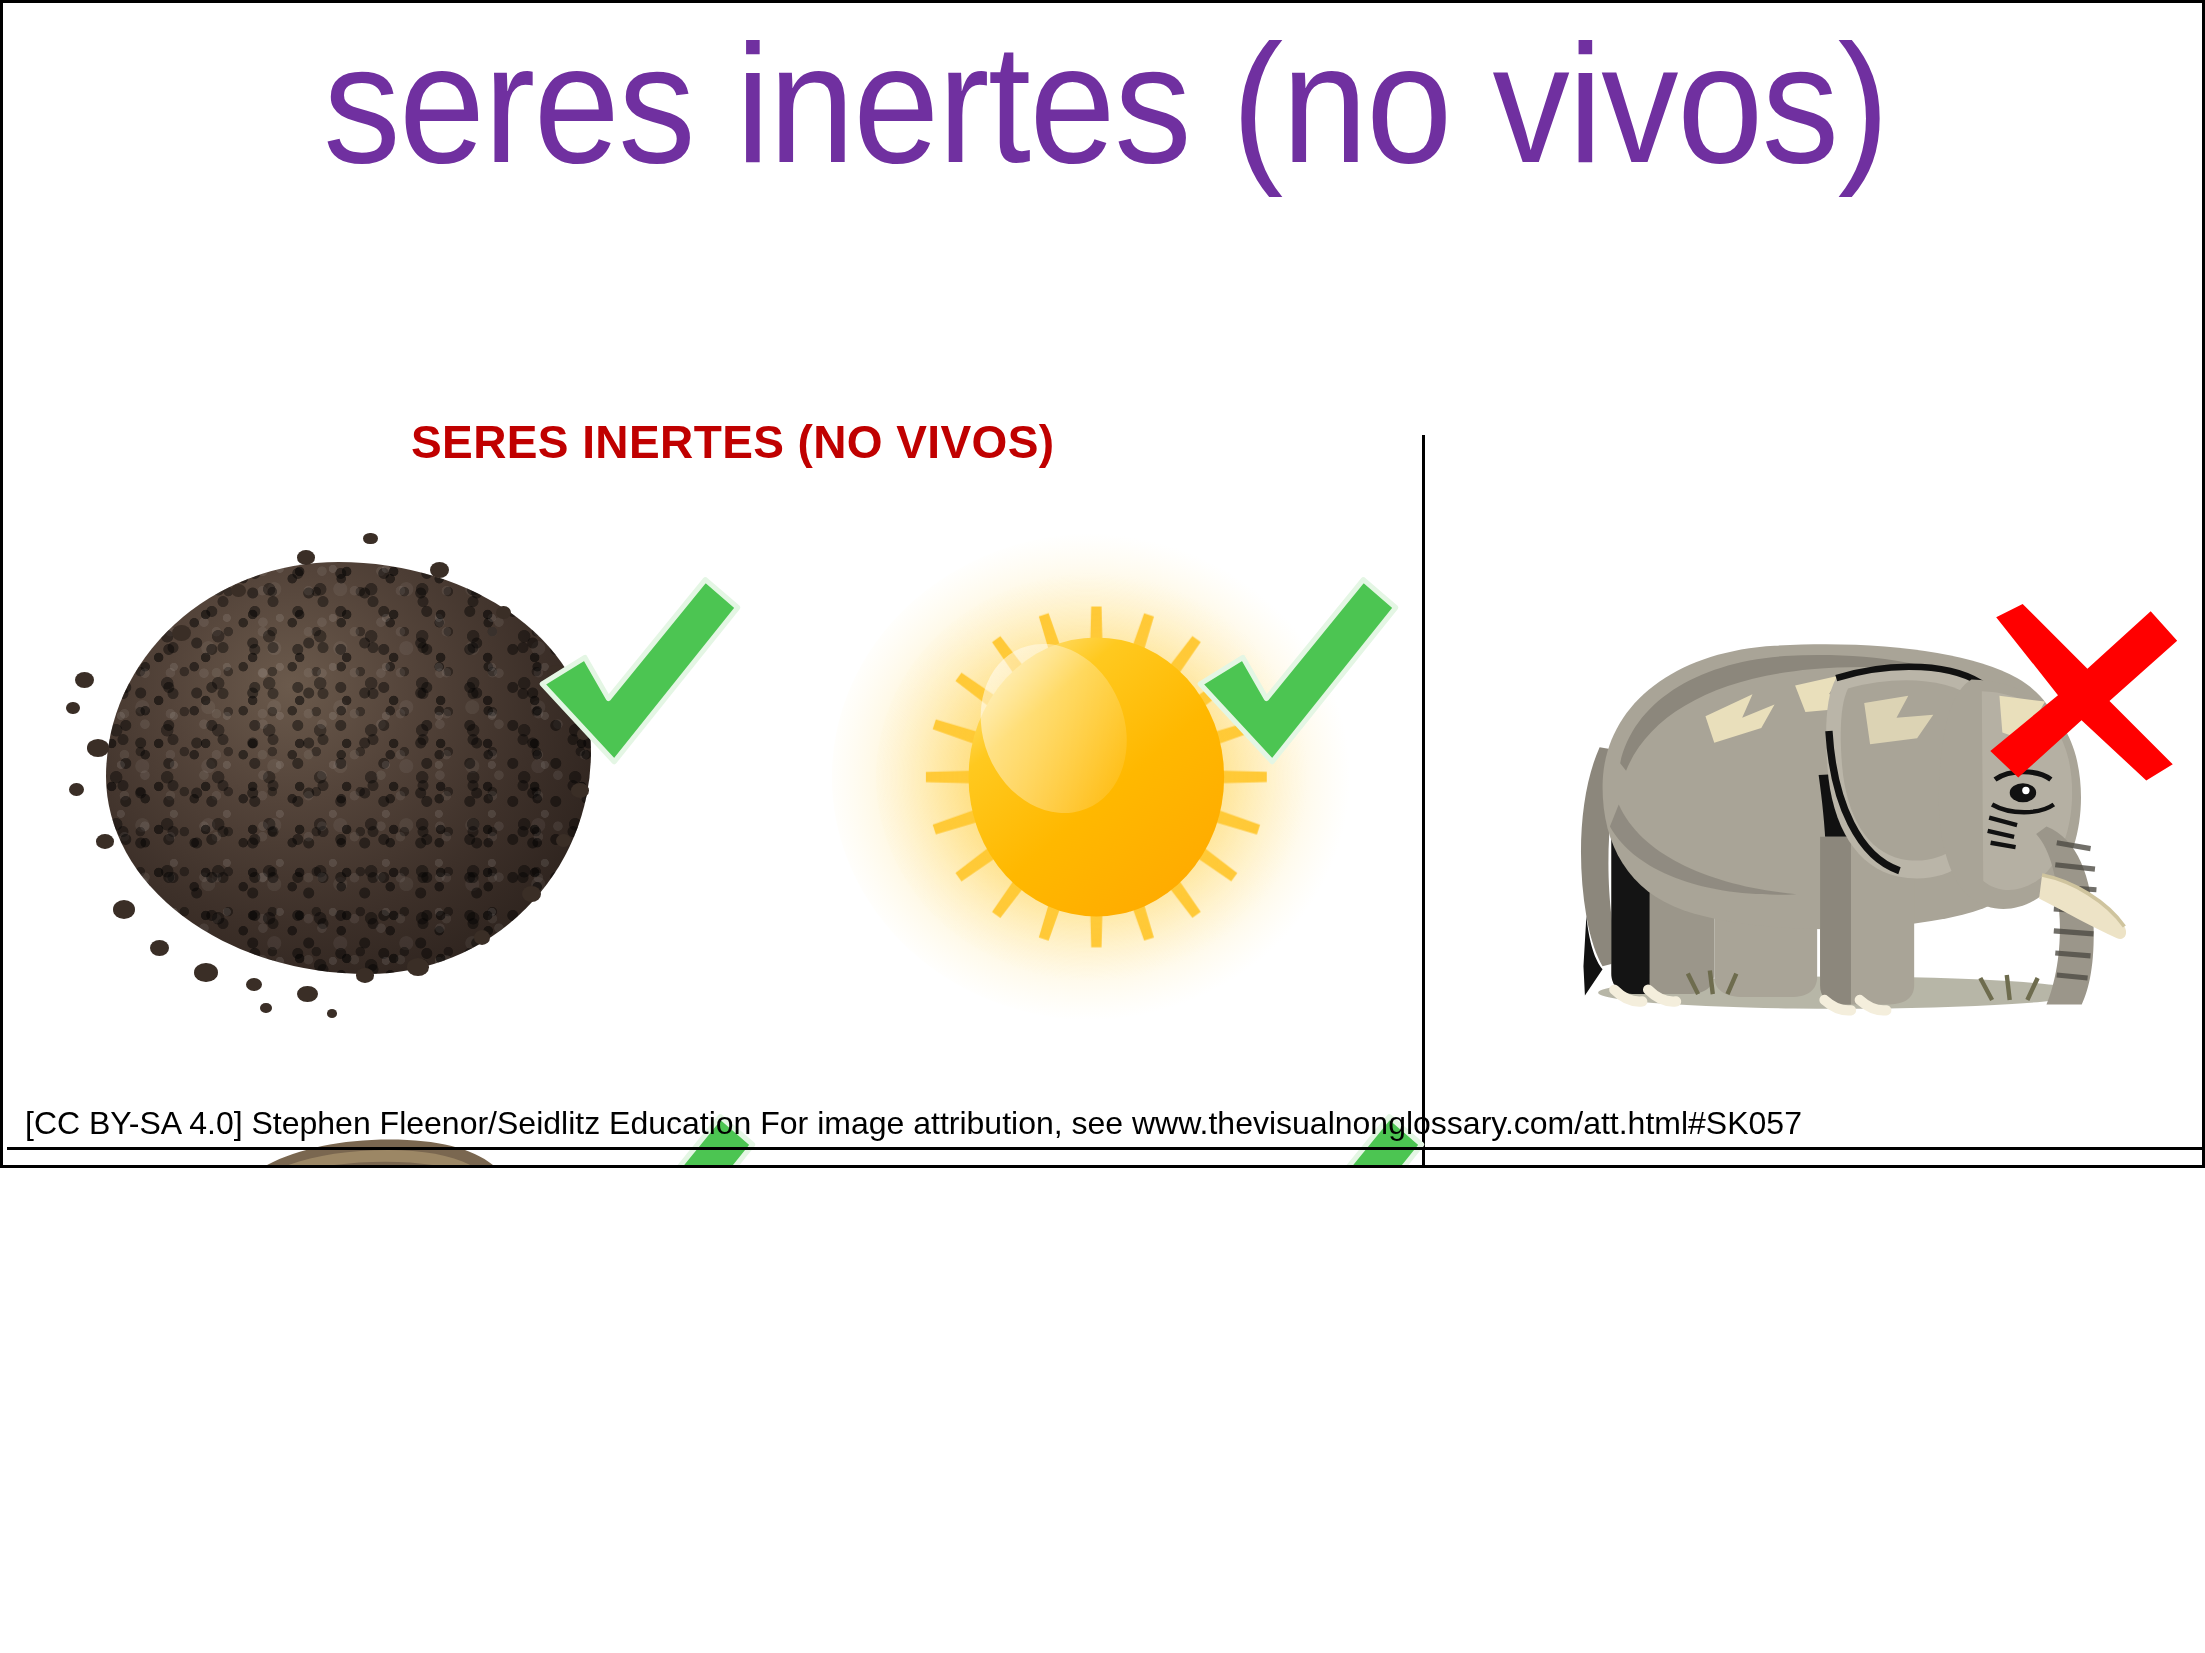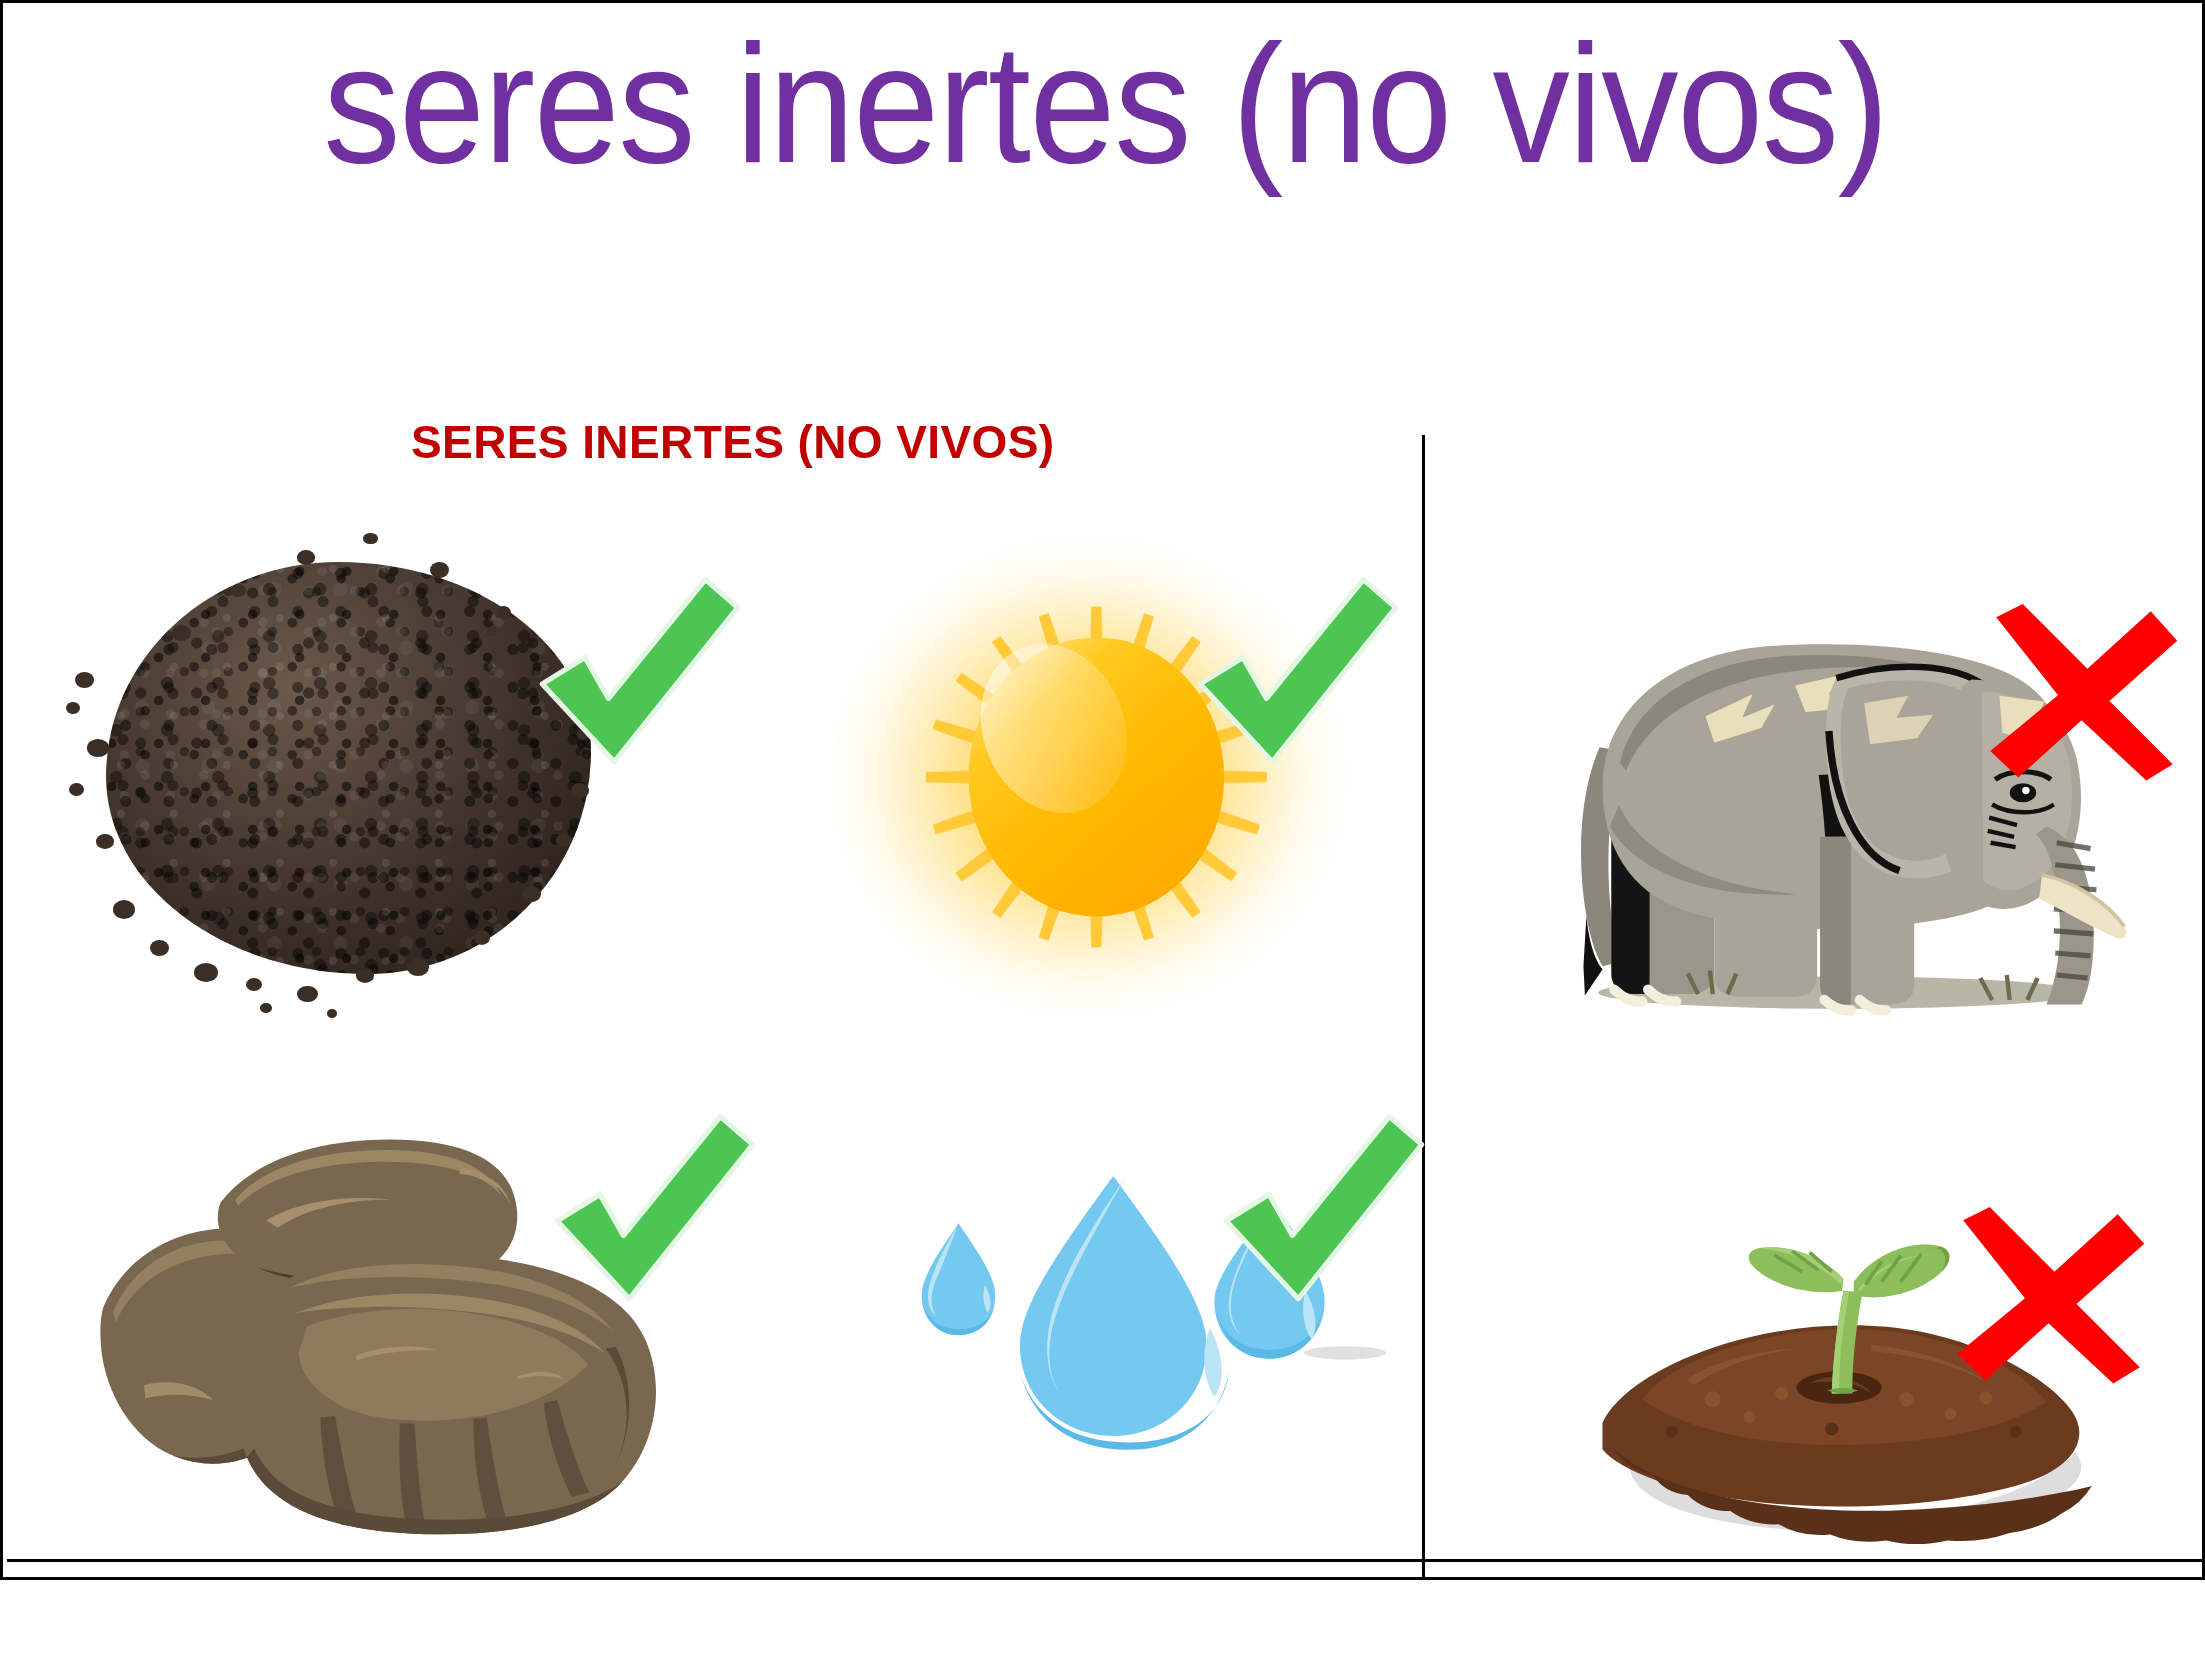--- a/index.html
+++ b/index.html
@@ -7,21 +7,21 @@
     padding: 0;
     background: #ffffff;
   }
   body {
     font-family: "Liberation Sans", sans-serif;
   }
 
   .poster {
     position: relative;
     width: 2205px;
-    height: 1580px;
+    height: 1168px;
     background: #ffffff;
     border: 3.7px solid #000000;
     box-sizing: border-box;
     overflow: hidden;
   }
 
   
   .title {
     position: absolute;
     left: 0;
@@ -512,16 +512,17 @@
     </div>
 
     <div class="mark" style="left:1944px; top:1198px;">
       <svg width="206" height="184" viewBox="0 0 280 250">
         <path d="M22 26 L58 8 L146 96 L232 18 L268 58 L176 140 L262 226 L226 248
                  L138 166 L52 244 L14 208 L106 132 Z" fill="#FF0000"></path>
       </svg>
     </div>
   </div>
 
+  <div class="footer-text">[CC BY-SA 4.0] Stephen Fleenor/Seidlitz Education For image attribution, see www.thevisualnonglossary.com/att.html#SK057</div>
   <div class="footer-rule"></div>
 
 </div>
 
 
 </body></html>

